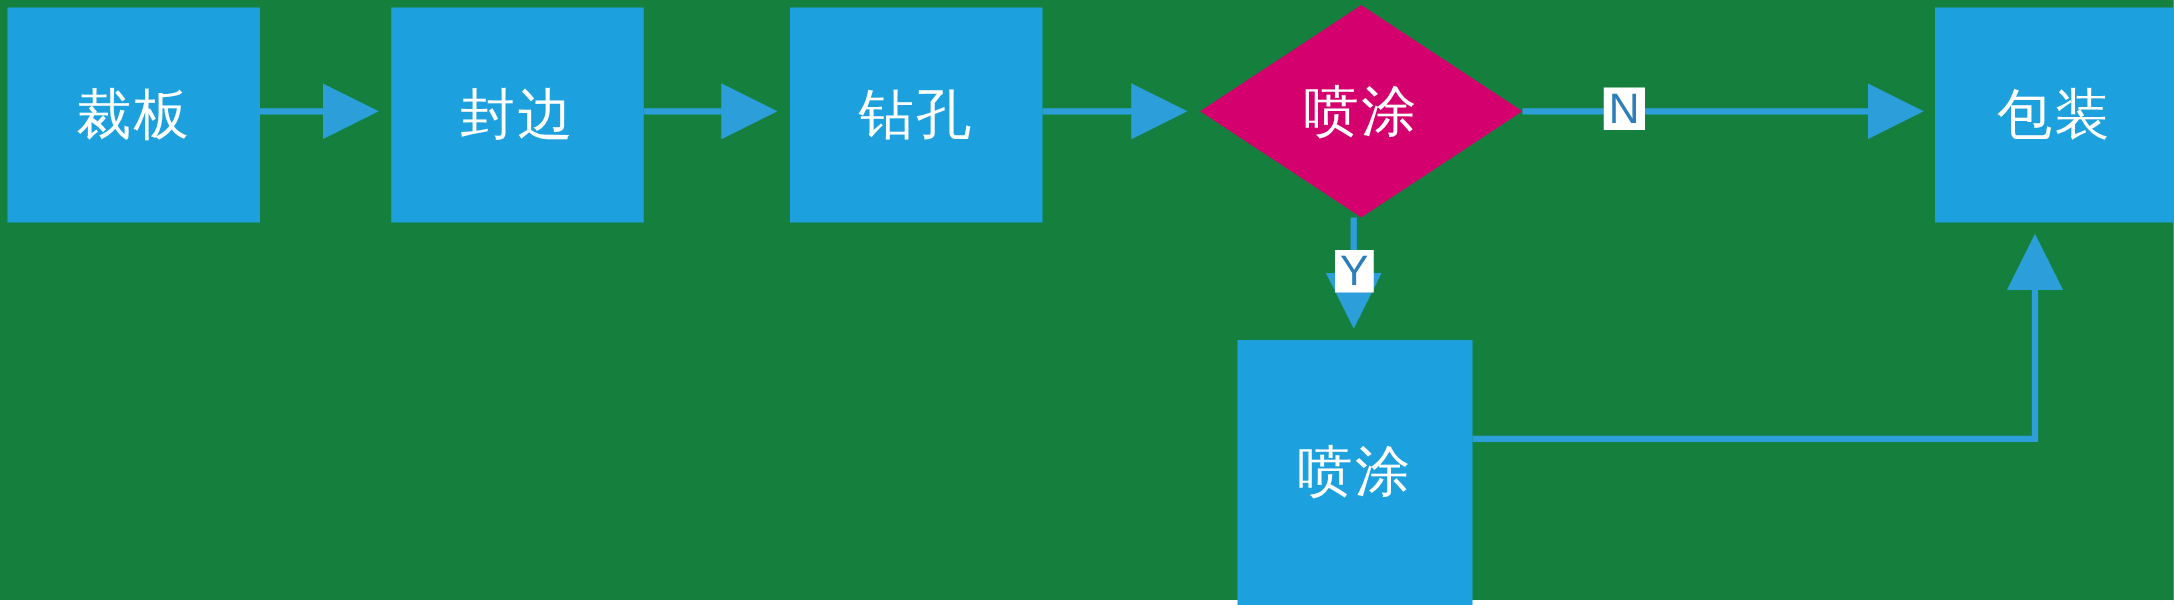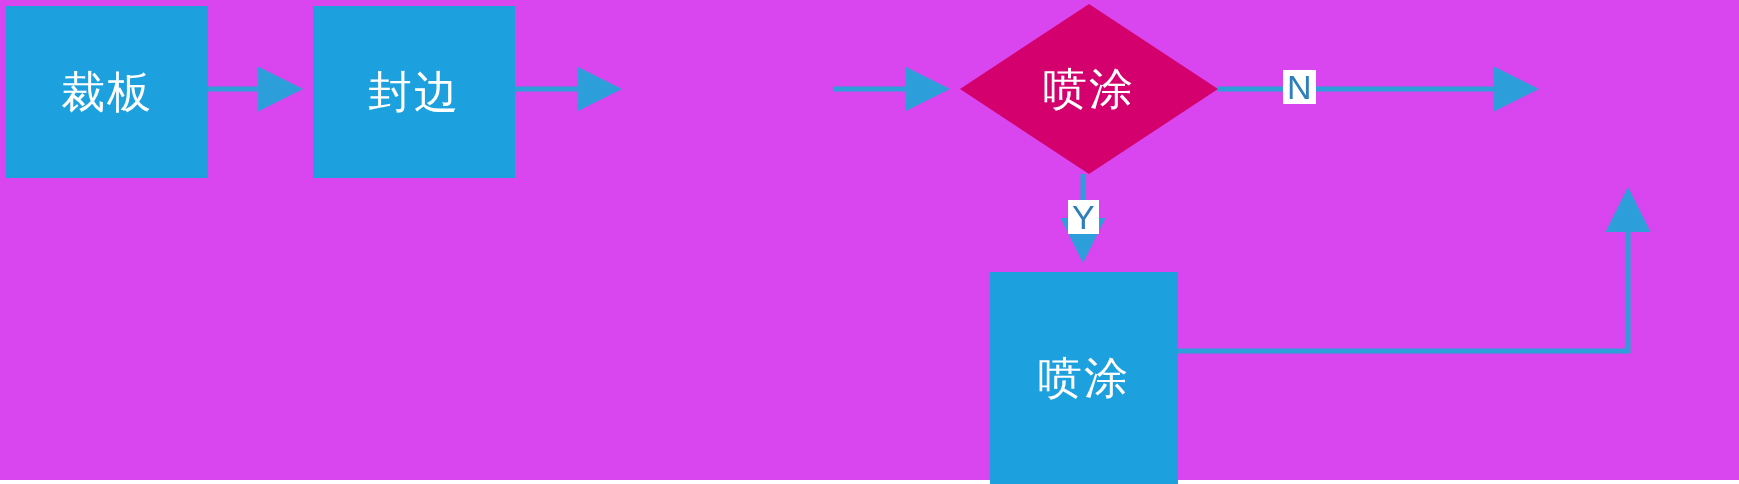--- a/index.html
+++ b/index.html
@@ -2,21 +2,21 @@
 <html><head>
 <meta charset="utf-8">
 <title>Flowchart</title>
 <style>
   html,body{margin:0;padding:0;background:#ffffff;}
   body{
     width:1739px;height:484px;
     font-family:"Liberation Sans","DejaVu Sans",sans-serif;
     overflow:hidden;
   }
-  #canvas{position:relative;width:1739px;height:480px;background:#d946ef;}
+  #canvas{position:relative;width:1739px;height:480px;background:#15803d;}
   .node{
     position:absolute;
     display:flex;align-items:center;justify-content:center;
     color:#ffffff;
     box-sizing:border-box;
     line-height:1;
     user-select:none;
   }
   .node.process{background:#1CA0DE;}
   .node .label{
@@ -70,28 +70,34 @@
   </svg>
 
   <div class="node process" style="left:6px;top:6px;width:202px;height:172px;">
     <span class="label">裁板</span>
   </div>
 
   <div class="node process" style="left:313px;top:6px;width:202px;height:172px;justify-content:center;">
     <span class="label">封边</span>
   </div>
 
+  <div class="node process" style="left:632px;top:6px;width:202px;height:172px;">
+    <span class="label">钻孔</span>
+  </div>
 
   <div class="diamond-wrap" style="left:960px;top:4px;width:258px;height:170px;">
     <svg width="258" height="170" viewBox="0 0 258 170" xmlns="http://www.w3.org/2000/svg">
       <polygon points="129,0 258,85 129,170 0,85" fill="#D4006E"></polygon>
     </svg>
     <span class="dlabel">喷涂</span>
   </div>
 
+  <div class="node process" style="left:1548px;top:6px;width:191px;height:172px;">
+    <span class="label">包装</span>
+  </div>
 
   <div class="node process" style="left:990px;top:272px;width:188px;height:212px;">
     <span class="label">喷涂</span>
   </div>
 
   <div class="edge-label" style="left:1283px;top:70px;">N</div>
 
   <div class="edge-label" style="left:1068px;top:200px;">Y</div>
 
 </div>

